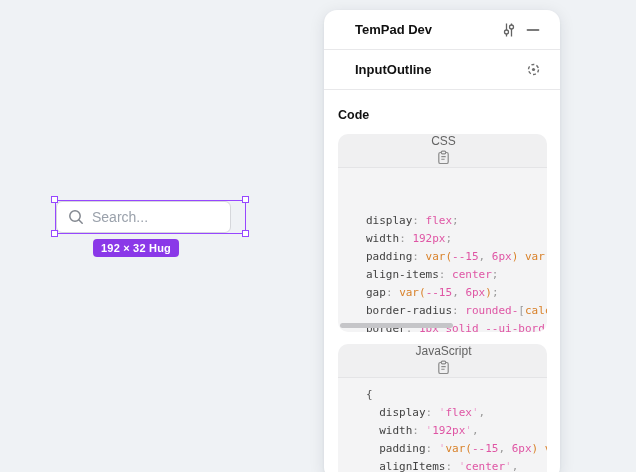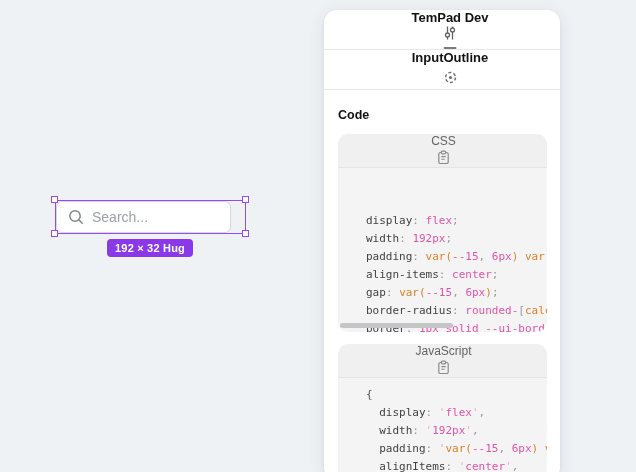--- a/index.html
+++ b/index.html
@@ -33,37 +33,36 @@
   .sel-handle {
     position:absolute; width:7px; height:7px;
     background:#ffffff; border:1.5px solid #9747ff;
   }
   .sel-handle.tl { left:51px; top:196px; }
   .sel-handle.tr { left:242px; top:196px; }
   .sel-handle.bl { left:51px; top:230px; }
   .sel-handle.br { left:242px; top:230px; }
 
   .size-badge {
-    position:absolute; top:239px; left:150px; transform:translateX(-50%);
+    position:absolute; top:239px; left:136px; transform:translateX(-50%);
     background:#8a38e8; color:#ffffff;
     font-size:11px; font-weight:700; letter-spacing:.2px;
     padding:3px 8px; border-radius:4px; white-space:nowrap;
   }
 
   
   .panel {
     position:absolute; left:324px; top:10px; width:236px; height:470px;
     background:#ffffff; border-radius:13px;
     box-shadow:0 3px 16px rgba(20,30,50,.10), 0 1px 3px rgba(20,30,50,.06);
     overflow:hidden;
   }
   .p-header, .p-row2 {
     height:40px; display:flex; align-items:center;
     padding:0 15px 0 31px;
-    flex-direction:column;
   }
   .p-header { border-bottom:1px solid #e8e8ea; }
   .p-row2   { border-bottom:1px solid #e8e8ea;text-align:right; }
   .p-title, .p-component { font-size:13px; font-weight:700; color:#111; }
   .spacer { flex:1; }
   .icon-btn {
     width:24px; height:24px; display:flex; align-items:center; justify-content:center;
     background:none; border:none; cursor:pointer; border-radius:4px;
   }
   .p-section-label {

